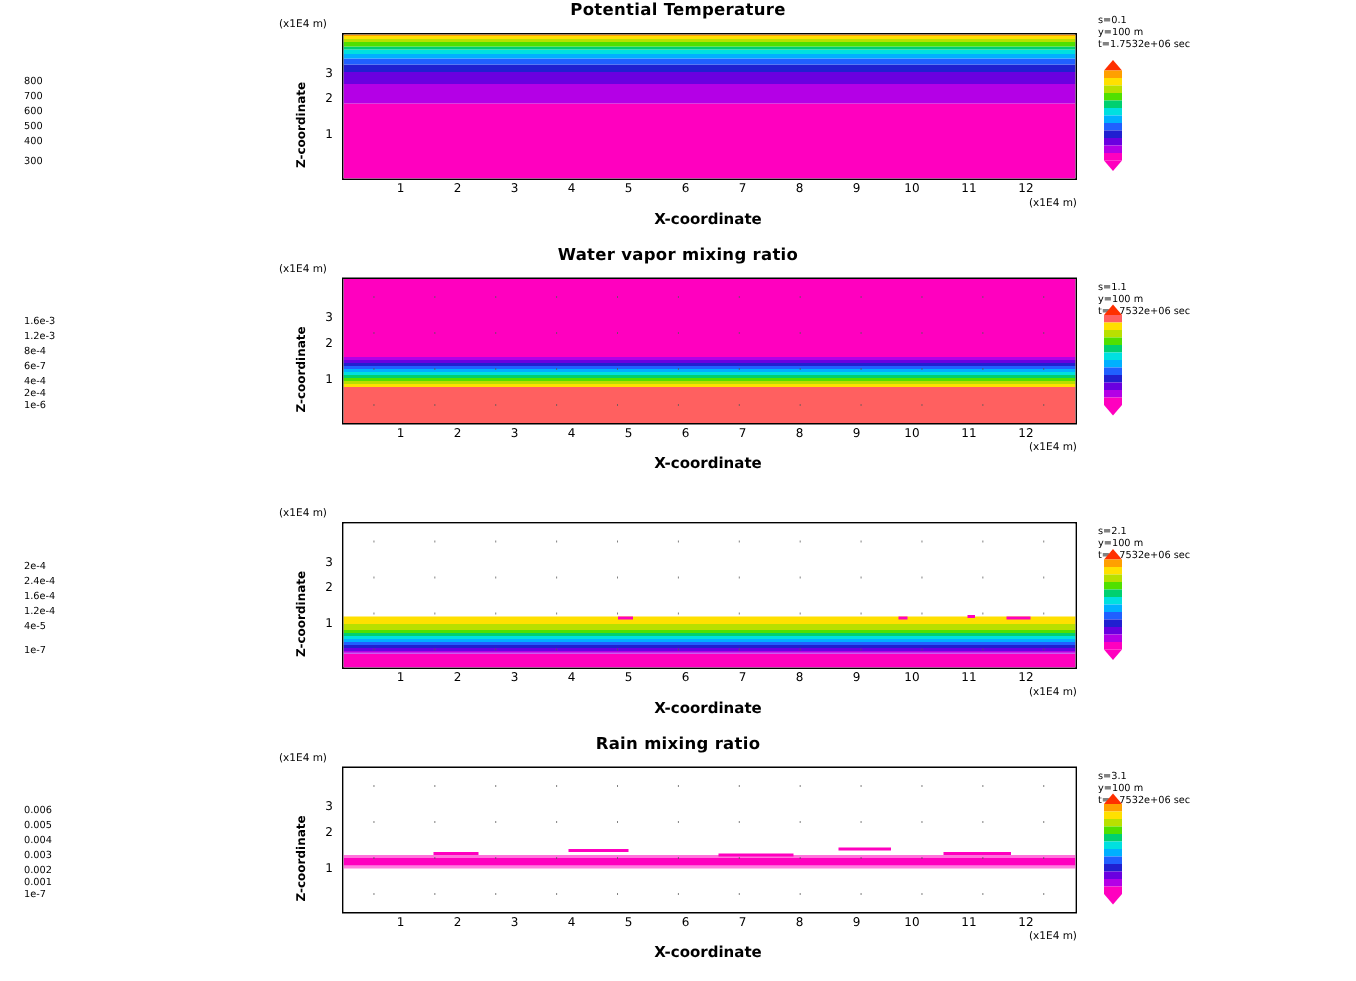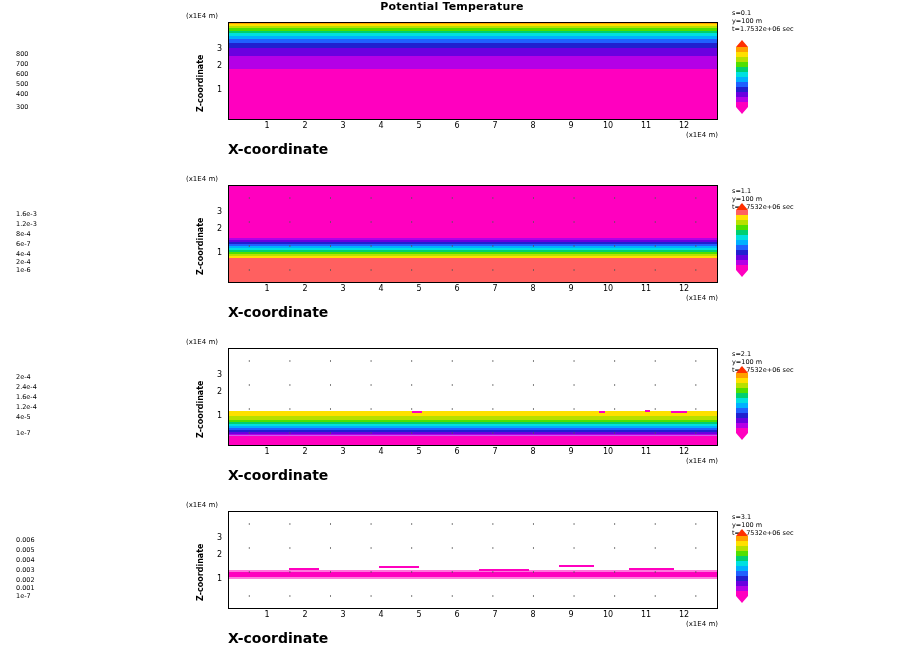--- a/index.html
+++ b/index.html
@@ -9,21 +9,21 @@
   .plotbox{position:absolute;left:228px;top:22px;width:488px;height:96px;border:1px solid #000;background:#ffffff;overflow:hidden;}
   .bands{position:absolute;left:0;top:0;width:100%;height:100%;}
   .band{position:absolute;left:0;width:100%;}
   .dotgrid{position:absolute;left:0;top:0;width:100%;height:100%;
       background-image:radial-gradient(circle, #555 0.5px, transparent 0.6px);
       background-size:40.6px 24px;background-position:0 0;opacity:.75;}
   .ylab{position:absolute;left:196px;top:40px;font-size:8px;font-weight:bold;
         transform:rotate(-90deg);transform-origin:left top;white-space:nowrap;}
   .ytick{position:absolute;font-size:8px;text-align:right;width:16px;}
   .xtick{position:absolute;font-size:8px;text-align:center;width:14px;}
-  .xlab{position:absolute;width:488px;left:228px;text-align:left;font-size:14px;font-weight:bold;}
+  .xlab{position:absolute;width:488px;left:228px;text-align:center;font-size:10px;font-weight:bold;}
   .unit-top{position:absolute;font-size:7px;}
   .unit-bot{position:absolute;font-size:7px;}
   .cbar{position:absolute;left:736px;width:12px;}
   .cbseg{position:absolute;left:0;width:12px;}
   .cbtick{position:absolute;left:16px;font-size:6.5px;white-space:nowrap;}
   .cbinfo{position:absolute;left:732px;font-size:6.5px;white-space:nowrap;line-height:8px;}
   .arrow-up{position:absolute;left:736px;width:0;height:0;border-left:6px solid transparent;border-right:6px solid transparent;}
   .arrow-dn{position:absolute;left:736px;width:0;height:0;border-left:6px solid transparent;border-right:6px solid transparent;}
   .speck{position:absolute;height:1.5px;background:#ff00bf;}
   .wiggle{position:absolute;left:0;width:100%;}
@@ -95,20 +95,21 @@
   <div class="cbtick" style="top:50px;text-align:right;">800</div>
   <div class="cbtick" style="top:60px;">700</div>
   <div class="cbtick" style="top:70px;">600</div>
   <div class="cbtick" style="top:80px;">500</div>
   <div class="cbtick" style="top:90px;">400</div>
   <div class="cbtick" style="top:103px;">300</div>
   <div class="arrow-dn" style="top:107px;border-top:7px solid #ff00bf;"></div>
 </div>
 
 <div class="panel" style="top:163px;">
+  <div class="title">Water vapor mixing ratio</div>
   <div class="unit-top" style="left:186px;top:12px;">(x1E4 m)</div>
 
   <div class="ylab" style="top:112px;">Z-coordinate</div>
   <div class="ytick" style="left:206px;top:44px;">3</div>
   <div class="ytick" style="left:206px;top:61px;">2</div>
   <div class="ytick" style="left:206px;top:85px;">1</div>
 
   <div class="plotbox">
     <div class="bands">
       <div class="band" style="bottom:46%;height:54%;background:#ff00bf;"></div>
@@ -241,20 +242,21 @@
   <div class="cbtick" style="top:47px;">2e-4</div>
   <div class="cbtick" style="top:57px;">2.4e-4</div>
   <div class="cbtick" style="top:67px;">1.6e-4</div>
   <div class="cbtick" style="top:77px;">1.2e-4</div>
   <div class="cbtick" style="top:87px;">4e-5</div>
   <div class="cbtick" style="top:103px;">1e-7</div>
   <div class="arrow-dn" style="top:107px;border-top:7px solid #ff00bf;"></div>
 </div>
 
 <div class="panel" style="top:489px;">
+  <div class="title">Rain mixing ratio</div>
   <div class="unit-top" style="left:186px;top:12px;">(x1E4 m)</div>
 
   <div class="ylab" style="top:112px;">Z-coordinate</div>
   <div class="ytick" style="left:206px;top:44px;">3</div>
   <div class="ytick" style="left:206px;top:61px;">2</div>
   <div class="ytick" style="left:206px;top:85px;">1</div>
 
   <div class="plotbox">
     <div class="bands">
       <div class="band" style="bottom:0%;height:100%;background:#ffffff;"></div>

